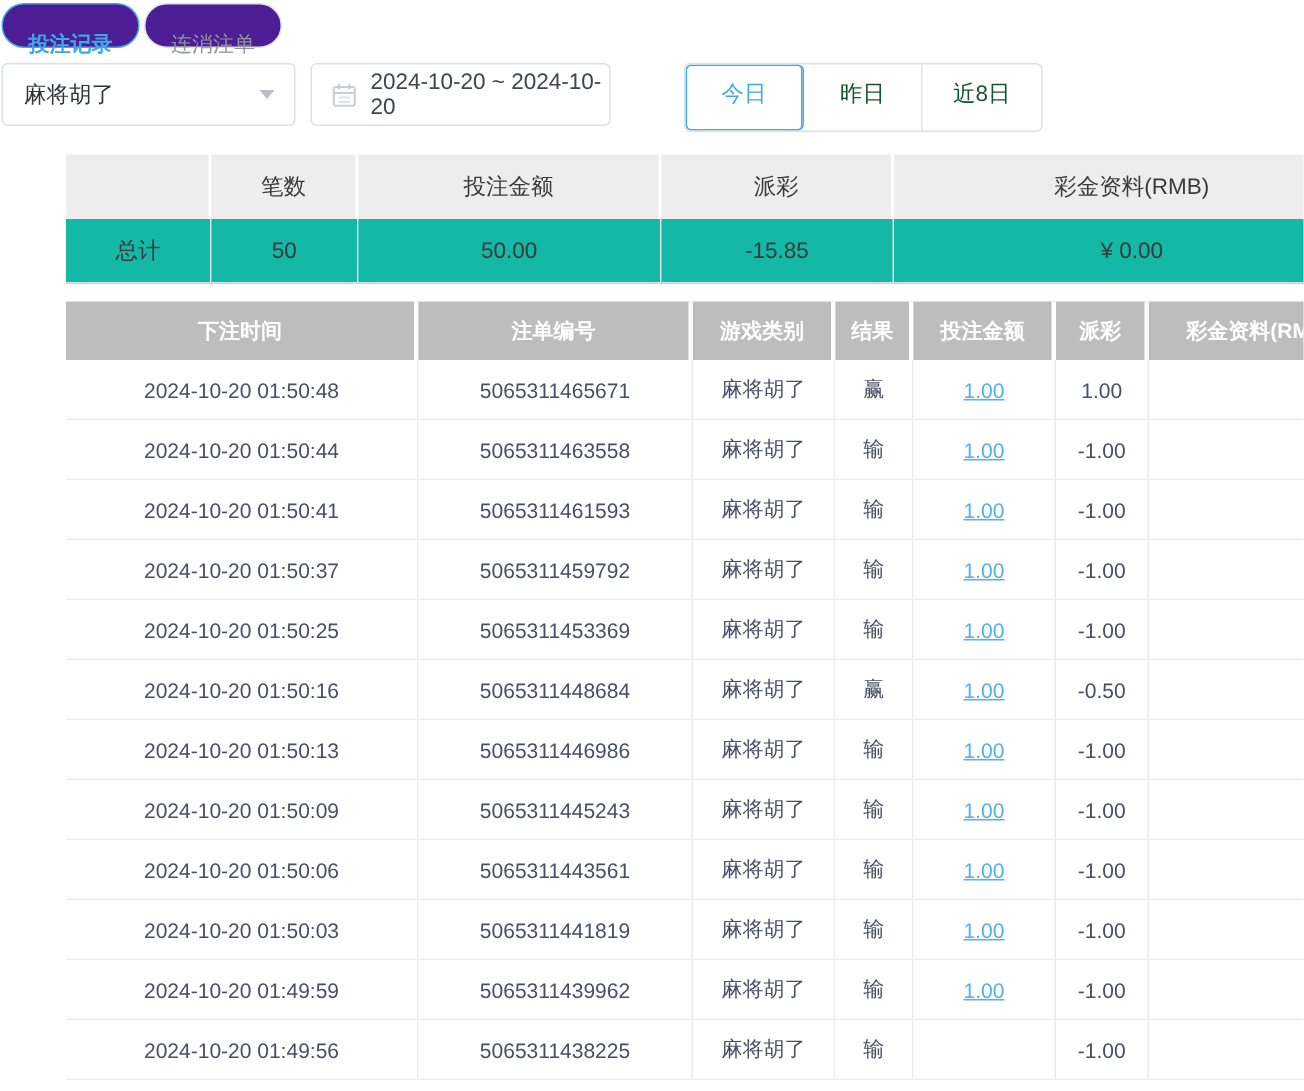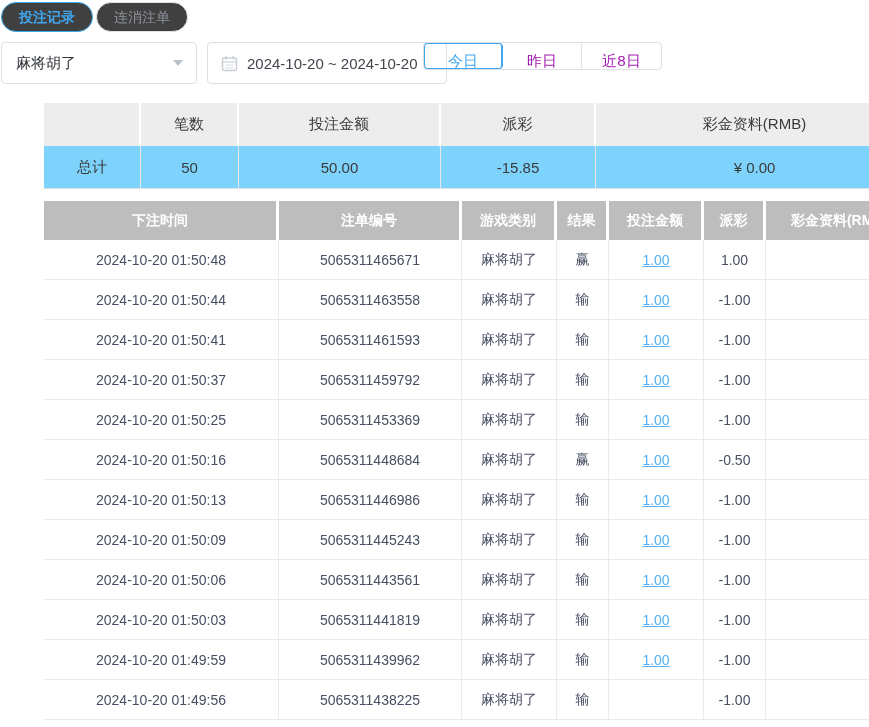--- a/index.html
+++ b/index.html
@@ -4,62 +4,62 @@
 <style>
   html,body{margin:0;padding:0;}
   body{
     width:869px;height:727px;overflow:hidden;background:#fff;
     font-family:"Liberation Sans","DejaVu Sans",sans-serif;color:#333;
   }
   
   .topbar{position:relative;height:103px;}
   .tab{
     position:absolute;top:2px;box-sizing:border-box;height:30px;line-height:28px;
-    padding:0 17px;border-radius:16px;font-size:14px;cursor:pointer;background:#404040;
+    padding:12px 17px;border-radius:16px;font-size:14px;cursor:pointer;background:#4c1d95;
   }
   .tab-active{left:1px;border:1px solid #3ea6ee;color:#3ea6ee;font-weight:bold;}
   .tab-idle{left:96px;border:1px solid #dfe3e8;color:#8f949c;}
   .select-box{
     position:absolute;top:42px;left:1px;width:196px;height:42px;box-sizing:border-box;
     border:1px solid #dcdfe6;border-radius:4px;display:flex;align-items:center;
     justify-content:space-between;padding:0 13px 0 14px;font-size:15px;color:#2f3338;cursor:pointer;
   }
   .caret-down{width:0;height:0;border-left:5px solid transparent;border-right:5px solid transparent;border-top:6px solid #b9bfc7;}
   .date-box{
-    position:absolute;top:42px;left:207px;width:240px;height:42px;box-sizing:border-box;
+    position:absolute;top:42px;left:207px;width:200px;height:42px;box-sizing:border-box;
     border:1px solid #dcdfe6;border-radius:4px;display:flex;align-items:center;
     padding-left:13px;font-size:15px;color:#41454d;cursor:pointer;
   }
   .cal-icon{margin-right:9px;display:inline-flex;}
   .seg-group{
-    position:absolute;top:42px;left:423px;height:28px;box-sizing:border-box;display:flex;
-    border:1px solid #dcdfe6;border-radius:4px;font-family:Liberation Mono, monospace;
+    position:absolute;top:42px;left:456px;height:46px;box-sizing:border-box;display:flex;
+    border:1px solid #dcdfe6;border-radius:4px;
   }
   .seg{
-    width:79px;text-align:center;line-height:40px;font-size:15px;color:#a21caf;
+    width:79px;text-align:center;line-height:40px;font-size:15px;color:#14532d;
     border-right:1px solid #e0e3e8;cursor:pointer;box-sizing:border-box;
   }
   .seg:last-child{border-right:none;}
   .seg-active{
     color:#3ea6ee;border-radius:4px;box-shadow:inset 0 0 0 1px #3ea6ee;border-right-color:#3ea6ee;
   }
   .search-btn{
     position:absolute;top:44px;left:694px;width:80px;height:38px;border:none;border-radius:4px;
     background:#55b2f1;color:#fff;font-size:15px;letter-spacing:2px;cursor:pointer;
     font-family:inherit;
   }
   
   table{border-collapse:separate;border-spacing:0;table-layout:fixed;width:869px;padding-left:44px;}
   .summary th{
     background:#ededed;height:41px;font-weight:normal;font-size:15px;color:#3a3a3a;
     text-align:center;border-right:2px solid #fff;
   }
   .summary th:last-child{border-right:none;}
   .summary td{
-    height:40px;text-align:center;font-size:15px;color:#3a3a3a;background:#7dd3fc;
+    height:40px;text-align:center;font-size:15px;color:#3a3a3a;background:#14b8a6;
     border-right:1px solid #e6e6e6;border-bottom:1px solid #e0e0e0;
   }
   .summary td:last-child{border-right:none;}
   
   .bets{margin-top:12px;}
   .bets th{
     background:#bdbdbd;color:#fff;font-weight:bold;font-size:14px;height:37px;
     text-align:center;border-right:3px solid #fff;
   }
   .bets th:last-child{border-right:none;}

